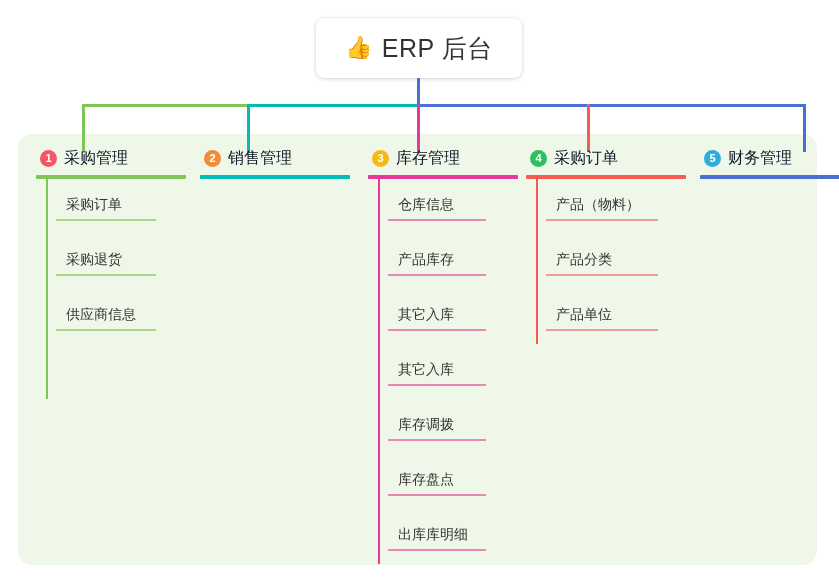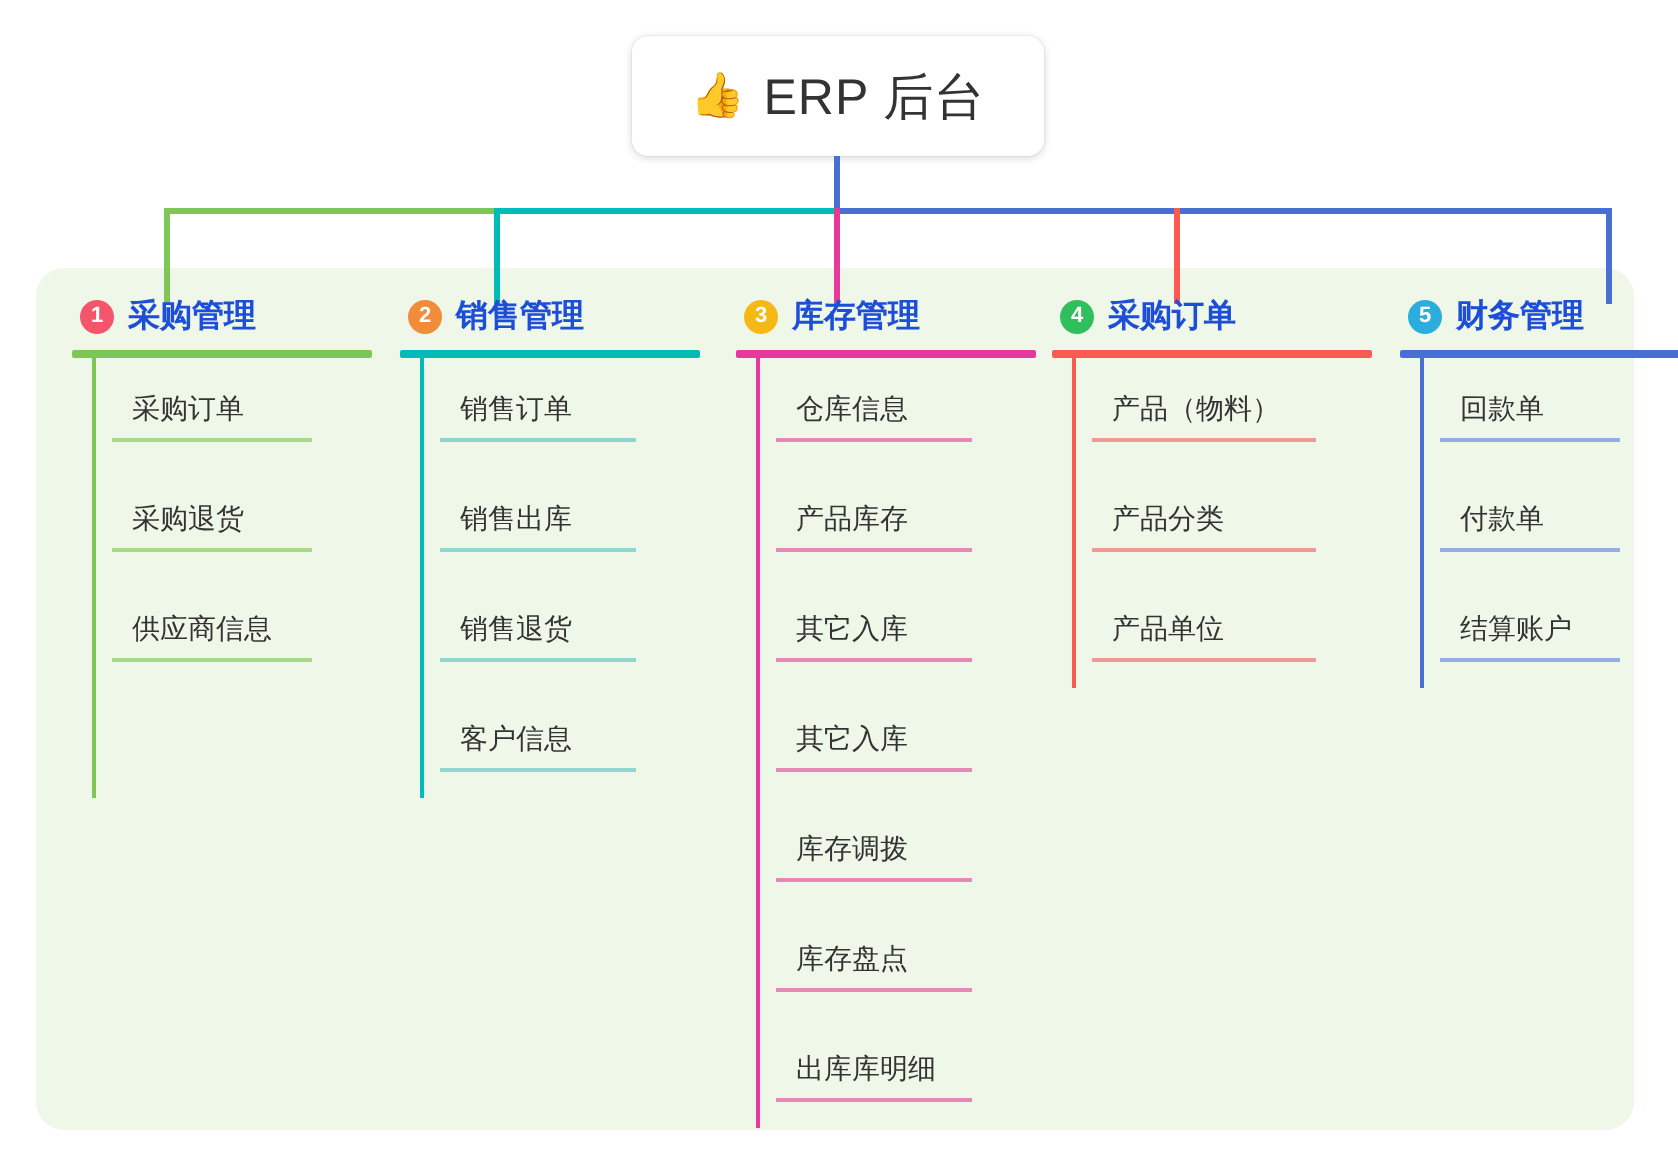--- a/index.html
+++ b/index.html
@@ -58,21 +58,21 @@
   .col-head{
     display:flex;align-items:center;gap:7px;height:24px;
     padding-left:4px;
   }
   .badge{
     width:17px;height:17px;border-radius:50%;
     display:flex;align-items:center;justify-content:center;
     color:#ffffff;font-size:11px;line-height:1;font-weight:bold;
     flex:0 0 auto;
   }
-  .col-title{font-size:16px;color:#1d4ed8;white-space:nowrap;font-weight:bold;}
+  .col-title{font-size:16px;color:#0f172a;white-space:nowrap;}
   .head-rule{height:4px;border-radius:1px;margin-top:5px;}
 
   
   .subs{position:relative;margin-top:0;padding-left:10px;}
   .spine{position:absolute;left:10px;top:0;width:2px;}
   .sub{
     position:relative;height:55px;box-sizing:border-box;
   }
   .sub-label{
     position:absolute;left:20px;top:17px;
@@ -126,39 +126,20 @@
         </div>
       </div>
   </div>
 
   <div class="col c2">
     <div class="col-head">
       <span class="badge" style="background: rgb(240, 140, 58);">2</span>
       <span class="col-title">销售管理</span>
     </div>
     <div class="head-rule" style="background: rgb(0, 188, 180);"></div>
-    <div class="subs">
-      <div class="spine" style="background: rgb(0, 188, 180); height: 220px;"></div>
-    <div class="sub">
-          <span class="sub-label">销售订单</span>
-          <div class="sub-rule" style="background: rgb(142, 214, 207); width: 98px;"></div>
-        </div>
-        <div class="sub">
-          <span class="sub-label">销售出库</span>
-          <div class="sub-rule" style="background: rgb(142, 214, 207); width: 98px;"></div>
-        </div>
-        <div class="sub">
-          <span class="sub-label">销售退货</span>
-          <div class="sub-rule" style="background: rgb(142, 214, 207); width: 98px;"></div>
-        </div>
-        <div class="sub">
-          <span class="sub-label">客户信息</span>
-          <div class="sub-rule" style="background: rgb(142, 214, 207); width: 98px;"></div>
-        </div>
-      </div>
   </div>
 
   <div class="col c3">
     <div class="col-head">
       <span class="badge" style="background: rgb(245, 185, 22);">3</span>
       <span class="col-title">库存管理</span>
     </div>
     <div class="head-rule" style="background: rgb(230, 57, 155);"></div>
     <div class="subs">
       <div class="spine" style="background: rgb(230, 57, 155); height: 385px;"></div>
@@ -215,30 +196,15 @@
         </div>
       </div>
   </div>
 
   <div class="col c5">
     <div class="col-head">
       <span class="badge" style="background: rgb(43, 173, 222);">5</span>
       <span class="col-title">财务管理</span>
     </div>
     <div class="head-rule" style="background: rgb(74, 111, 212);"></div>
-    <div class="subs">
-      <div class="spine" style="background: rgb(74, 111, 212); height: 165px;"></div>
-    <div class="sub">
-          <span class="sub-label">回款单</span>
-          <div class="sub-rule" style="background: rgb(148, 174, 228); width: 90px;"></div>
-        </div>
-        <div class="sub">
-          <span class="sub-label">付款单</span>
-          <div class="sub-rule" style="background: rgb(148, 174, 228); width: 90px;"></div>
-        </div>
-        <div class="sub">
-          <span class="sub-label">结算账户</span>
-          <div class="sub-rule" style="background: rgb(148, 174, 228); width: 90px;"></div>
-        </div>
-      </div>
   </div>
 
 </div>
 
 </body></html>

